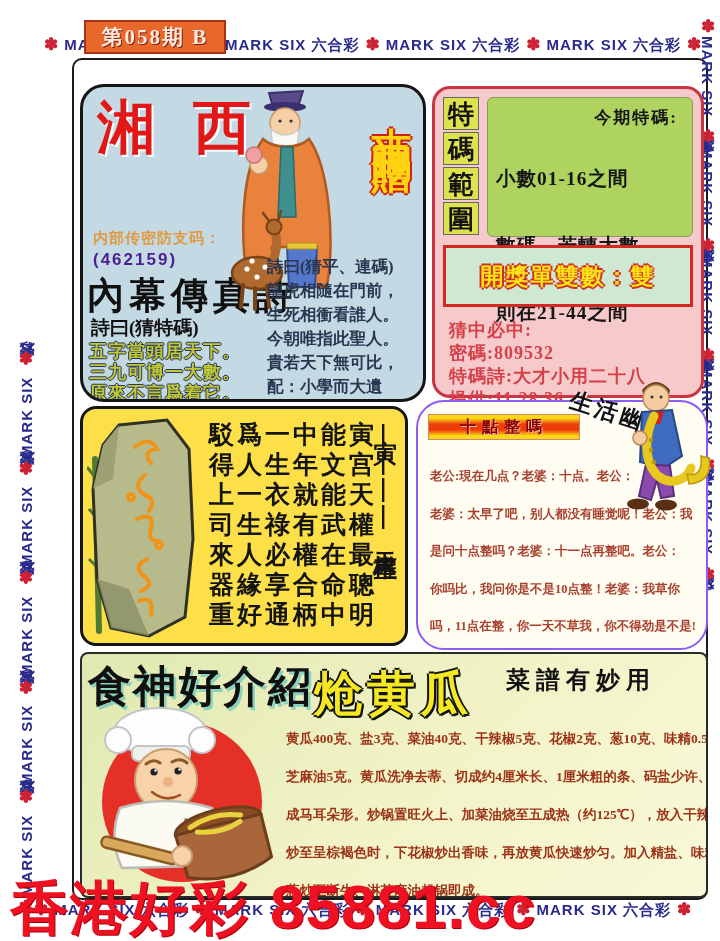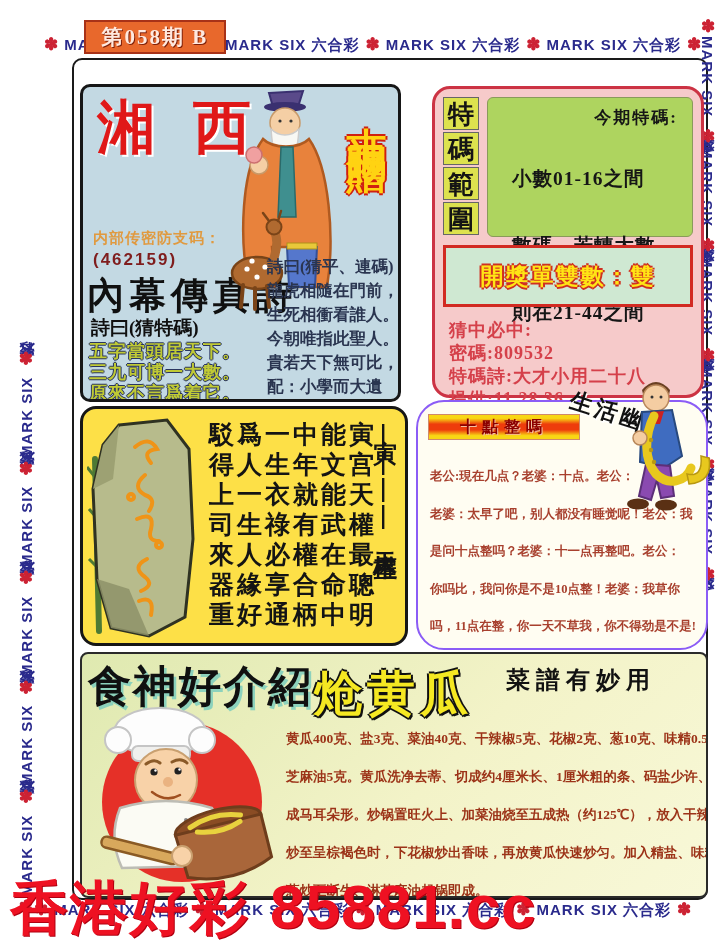--- a/index.html
+++ b/index.html
@@ -26,28 +26,28 @@
     background:#e8682c;border:2px solid #a83218;z-index:3;
     color:#ffe9df;font-family:"Liberation Serif",serif;font-weight:bold;
     font-size:21px;text-align:center;line-height:31px;letter-spacing:2px;
     text-shadow:1px 1px 0 #7c1f08;}
   .main-frame{position:absolute;left:72px;top:58px;width:636px;height:842px;
     border:2px solid #1a1a1a;border-radius:10px;z-index:0;}
 
   .panel{position:absolute;z-index:2;}
 
   
-  .panel-xiangxi{left:80px;top:84px;width:321px;height:318px;background:#c3d9e3;
-    border:3px solid #161616;border-radius:10px;overflow:hidden;}
+  .panel-xiangxi{left:80px;top:84px;width:346px;height:318px;background:#c3d9e3;
+    border:3px solid #161616;border-radius:24px;overflow:hidden;}
   .xx-title{position:absolute;left:14px;top:2px;font-family:"Liberation Serif",serif;
     font-size:58px;font-weight:900;color:#e01818;letter-spacing:38px;
     text-shadow:2px 2px 0 #ffffff;}
   .xx-code-label{position:absolute;left:10px;top:142px;color:#e09a40;
     font-size:15px;font-weight:bold;letter-spacing:1px;}
-  .xx-code-value{position:absolute;left:10px;top:163px;color:#7f1d1d;
+  .xx-code-value{position:absolute;left:10px;top:163px;color:#4c1d95;
     font-size:17px;font-weight:bold;letter-spacing:2px;}
   .xx-poem-title{position:absolute;left:4px;top:184px;color:#101010;
     font-family:"Liberation Serif",serif;font-size:37px;font-weight:bold;letter-spacing:5px;}
   .xx-poem-sub{position:absolute;left:8px;top:228px;color:#101010;
     font-family:"Liberation Serif",serif;font-size:19px;font-weight:bold;}
   .xx-poem{position:absolute;left:6px;top:254px;z-index:3;}
   .xx-pline{font-size:18px;font-weight:900;color:#c0ca35;line-height:21px;
     letter-spacing:1px;
     text-shadow:1px 0 0 #2a3560,-1px 0 0 #2a3560,0 1px 0 #2a3560,0 -1px 0 #2a3560;}
   .xx-gift-title{position:absolute;right:4px;top:8px;
@@ -61,21 +61,21 @@
   .deity{position:absolute;left:142px;top:-2px;z-index:1;}
 
   
   .panel-special{left:432px;top:86px;width:272px;height:312px;background:#f6caca;
     border:3px solid #cc3344;border-radius:18px;}
   .sp-top{position:absolute;left:8px;top:8px;width:250px;height:140px;display:flex;}
   .sp-label{width:38px;display:flex;flex-direction:column;gap:2px;margin-right:6px;}
   .sp-label .char-box{width:36px;height:33px;background:#dde24e;border:1px solid #666;
     color:#141414;font-weight:900;font-size:26px;line-height:33px;text-align:center;}
   .sp-green{flex:1;background:#aed45f;border:1px solid #8a9a5a;border-radius:6px;
-    padding:6px 8px 4px 24px;color:#161616;font-family:"Liberation Serif",serif;font-weight:bold;}
+    padding:6px 8px 4px 8px;color:#161616;font-family:"Liberation Serif",serif;font-weight:bold;}
   .sp-range-header{text-align:right;font-size:17px;margin:2px 6px 6px 0;letter-spacing:2px;}
   .sp-rline{font-size:19.5px;line-height:34px;letter-spacing:1px;white-space:nowrap;margin-top:33px;}
   .sp-mid{position:absolute;left:8px;top:156px;width:250px;height:62px;background:#cfe8d2;
     border:3px solid #d22a22;display:flex;flex-direction:column;justify-content:center;
     align-items:center;}
   .sp-bline{font-size:23px;font-weight:900;color:#ffe515;letter-spacing:2px;line-height:28px;
     text-shadow:2px 0 0 #d03020,-2px 0 0 #d03020,0 2px 0 #d03020,0 -2px 0 #d03020;
     white-space:nowrap;}
   .sp-guess{position:absolute;left:14px;top:230px;}
   .sp-gline{font-family:"Liberation Serif",serif;font-size:18px;font-weight:900;

